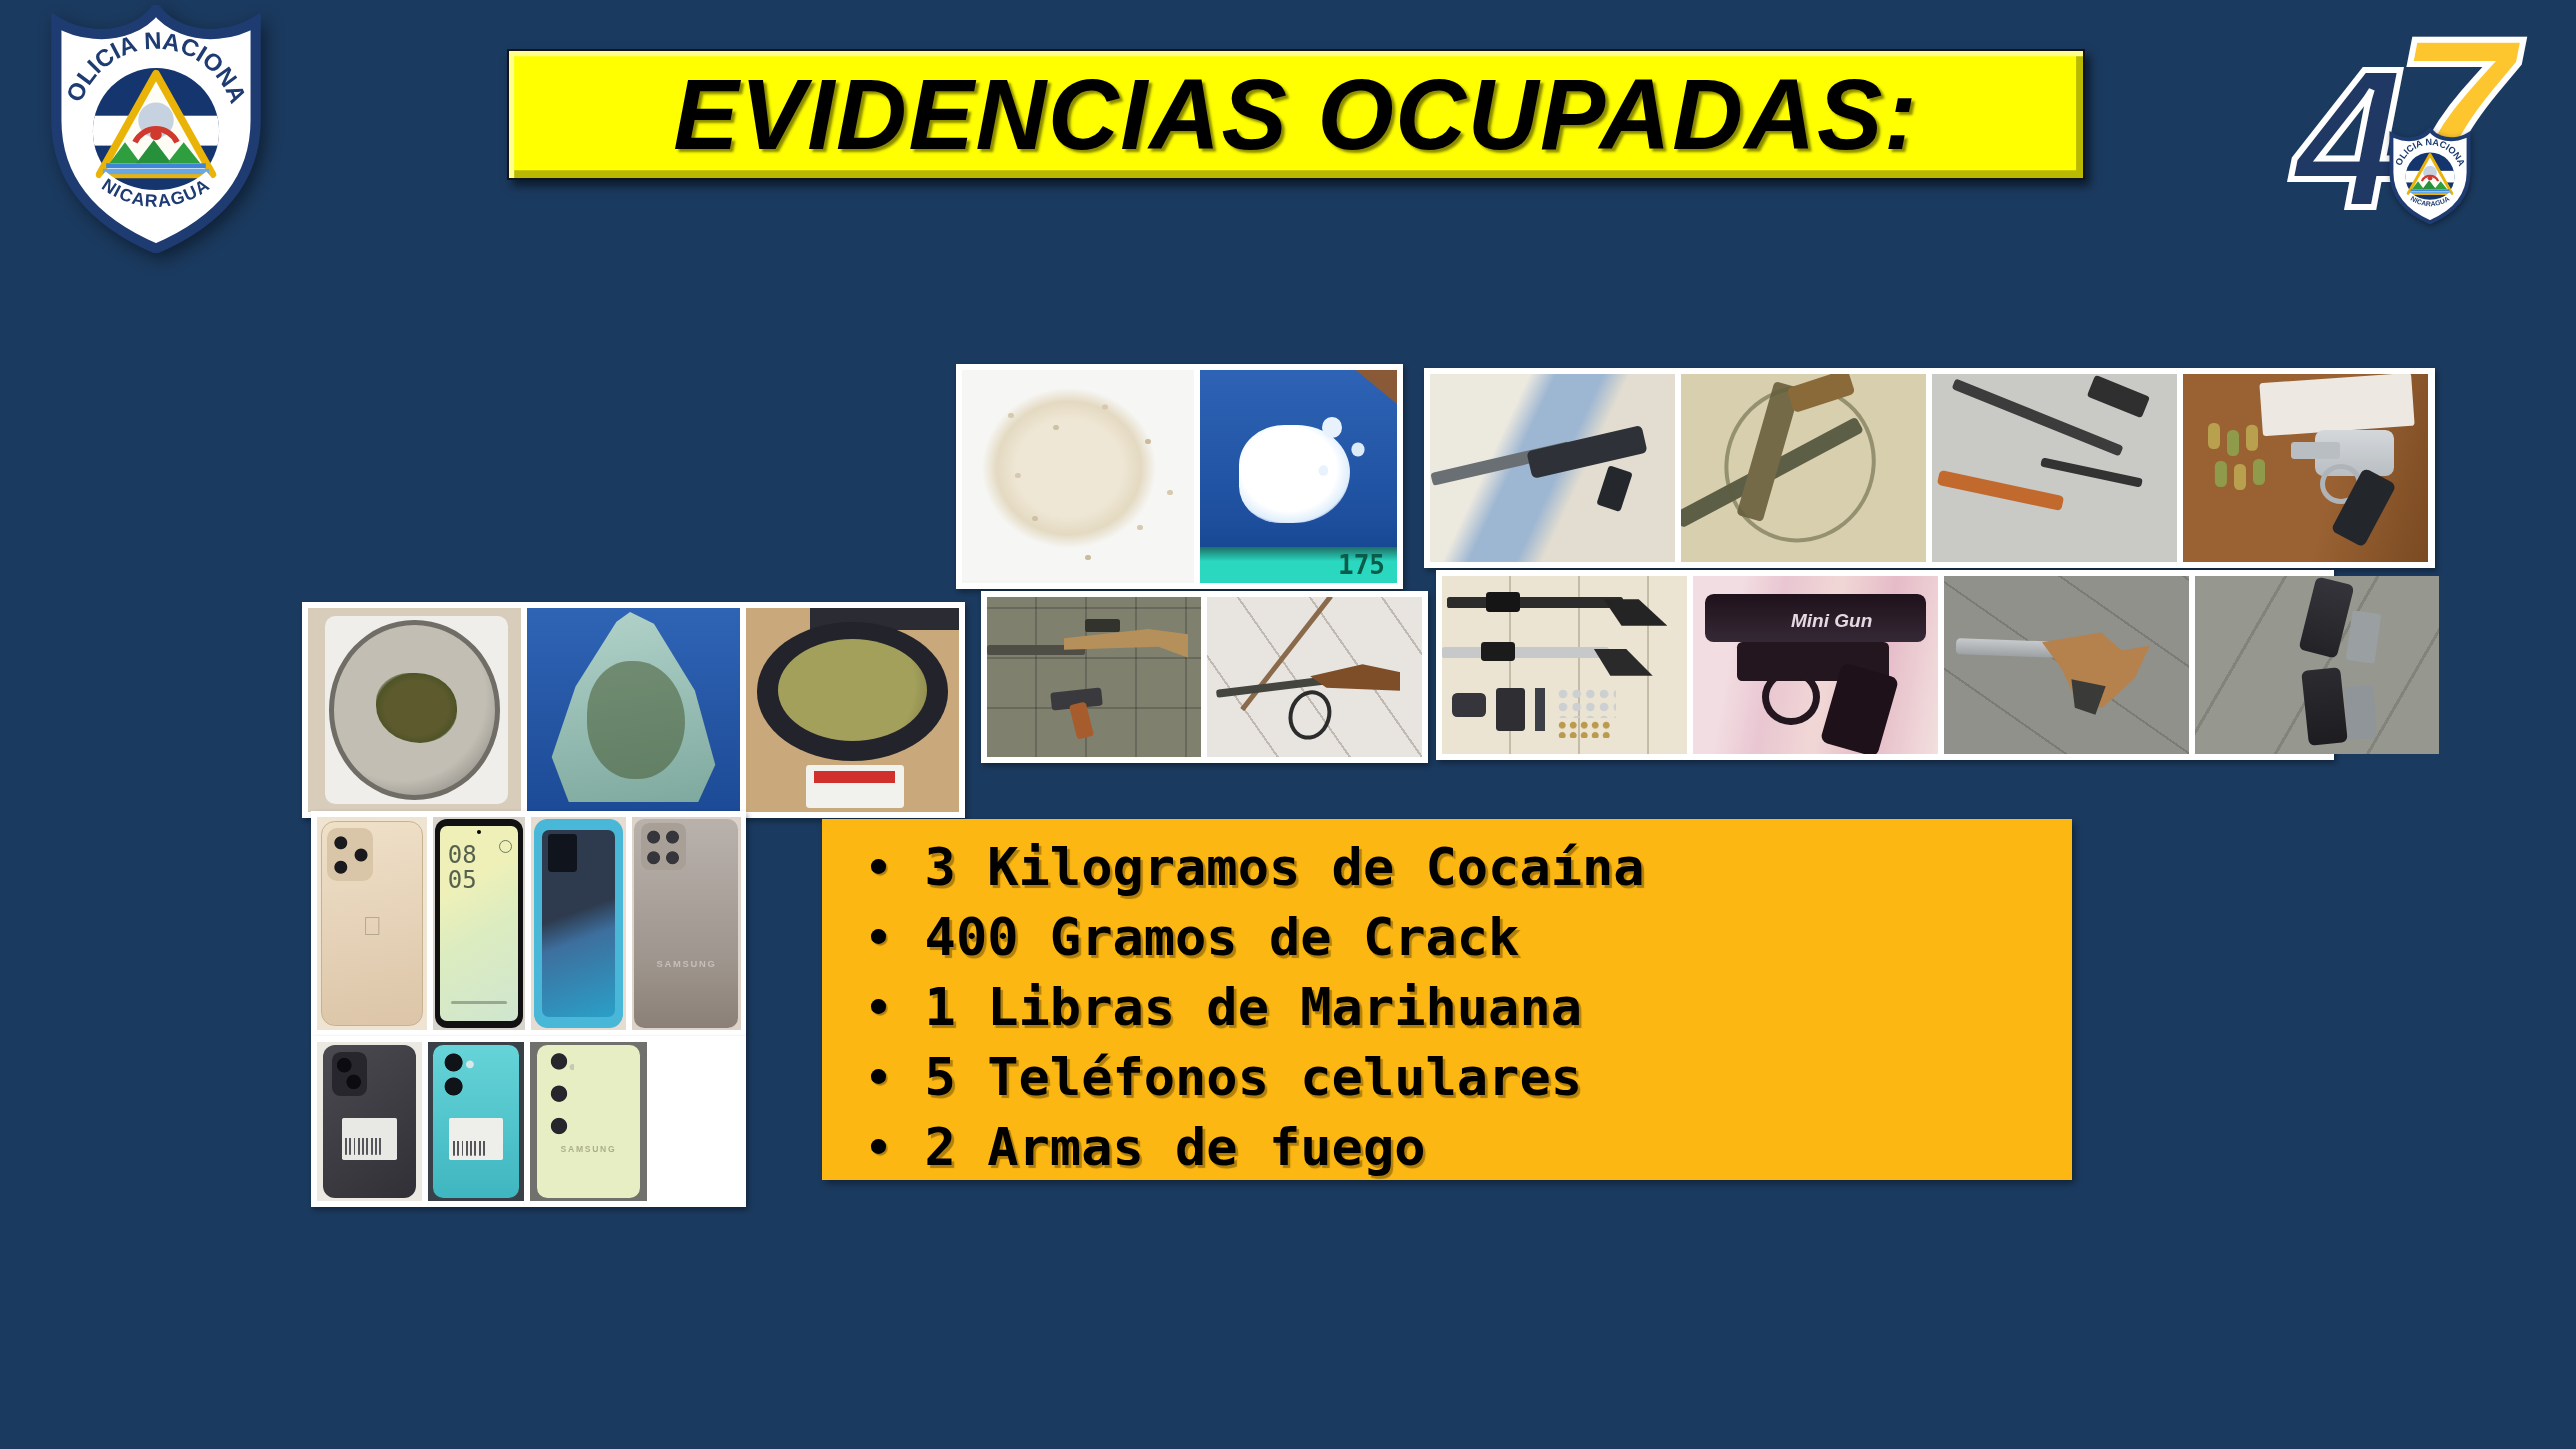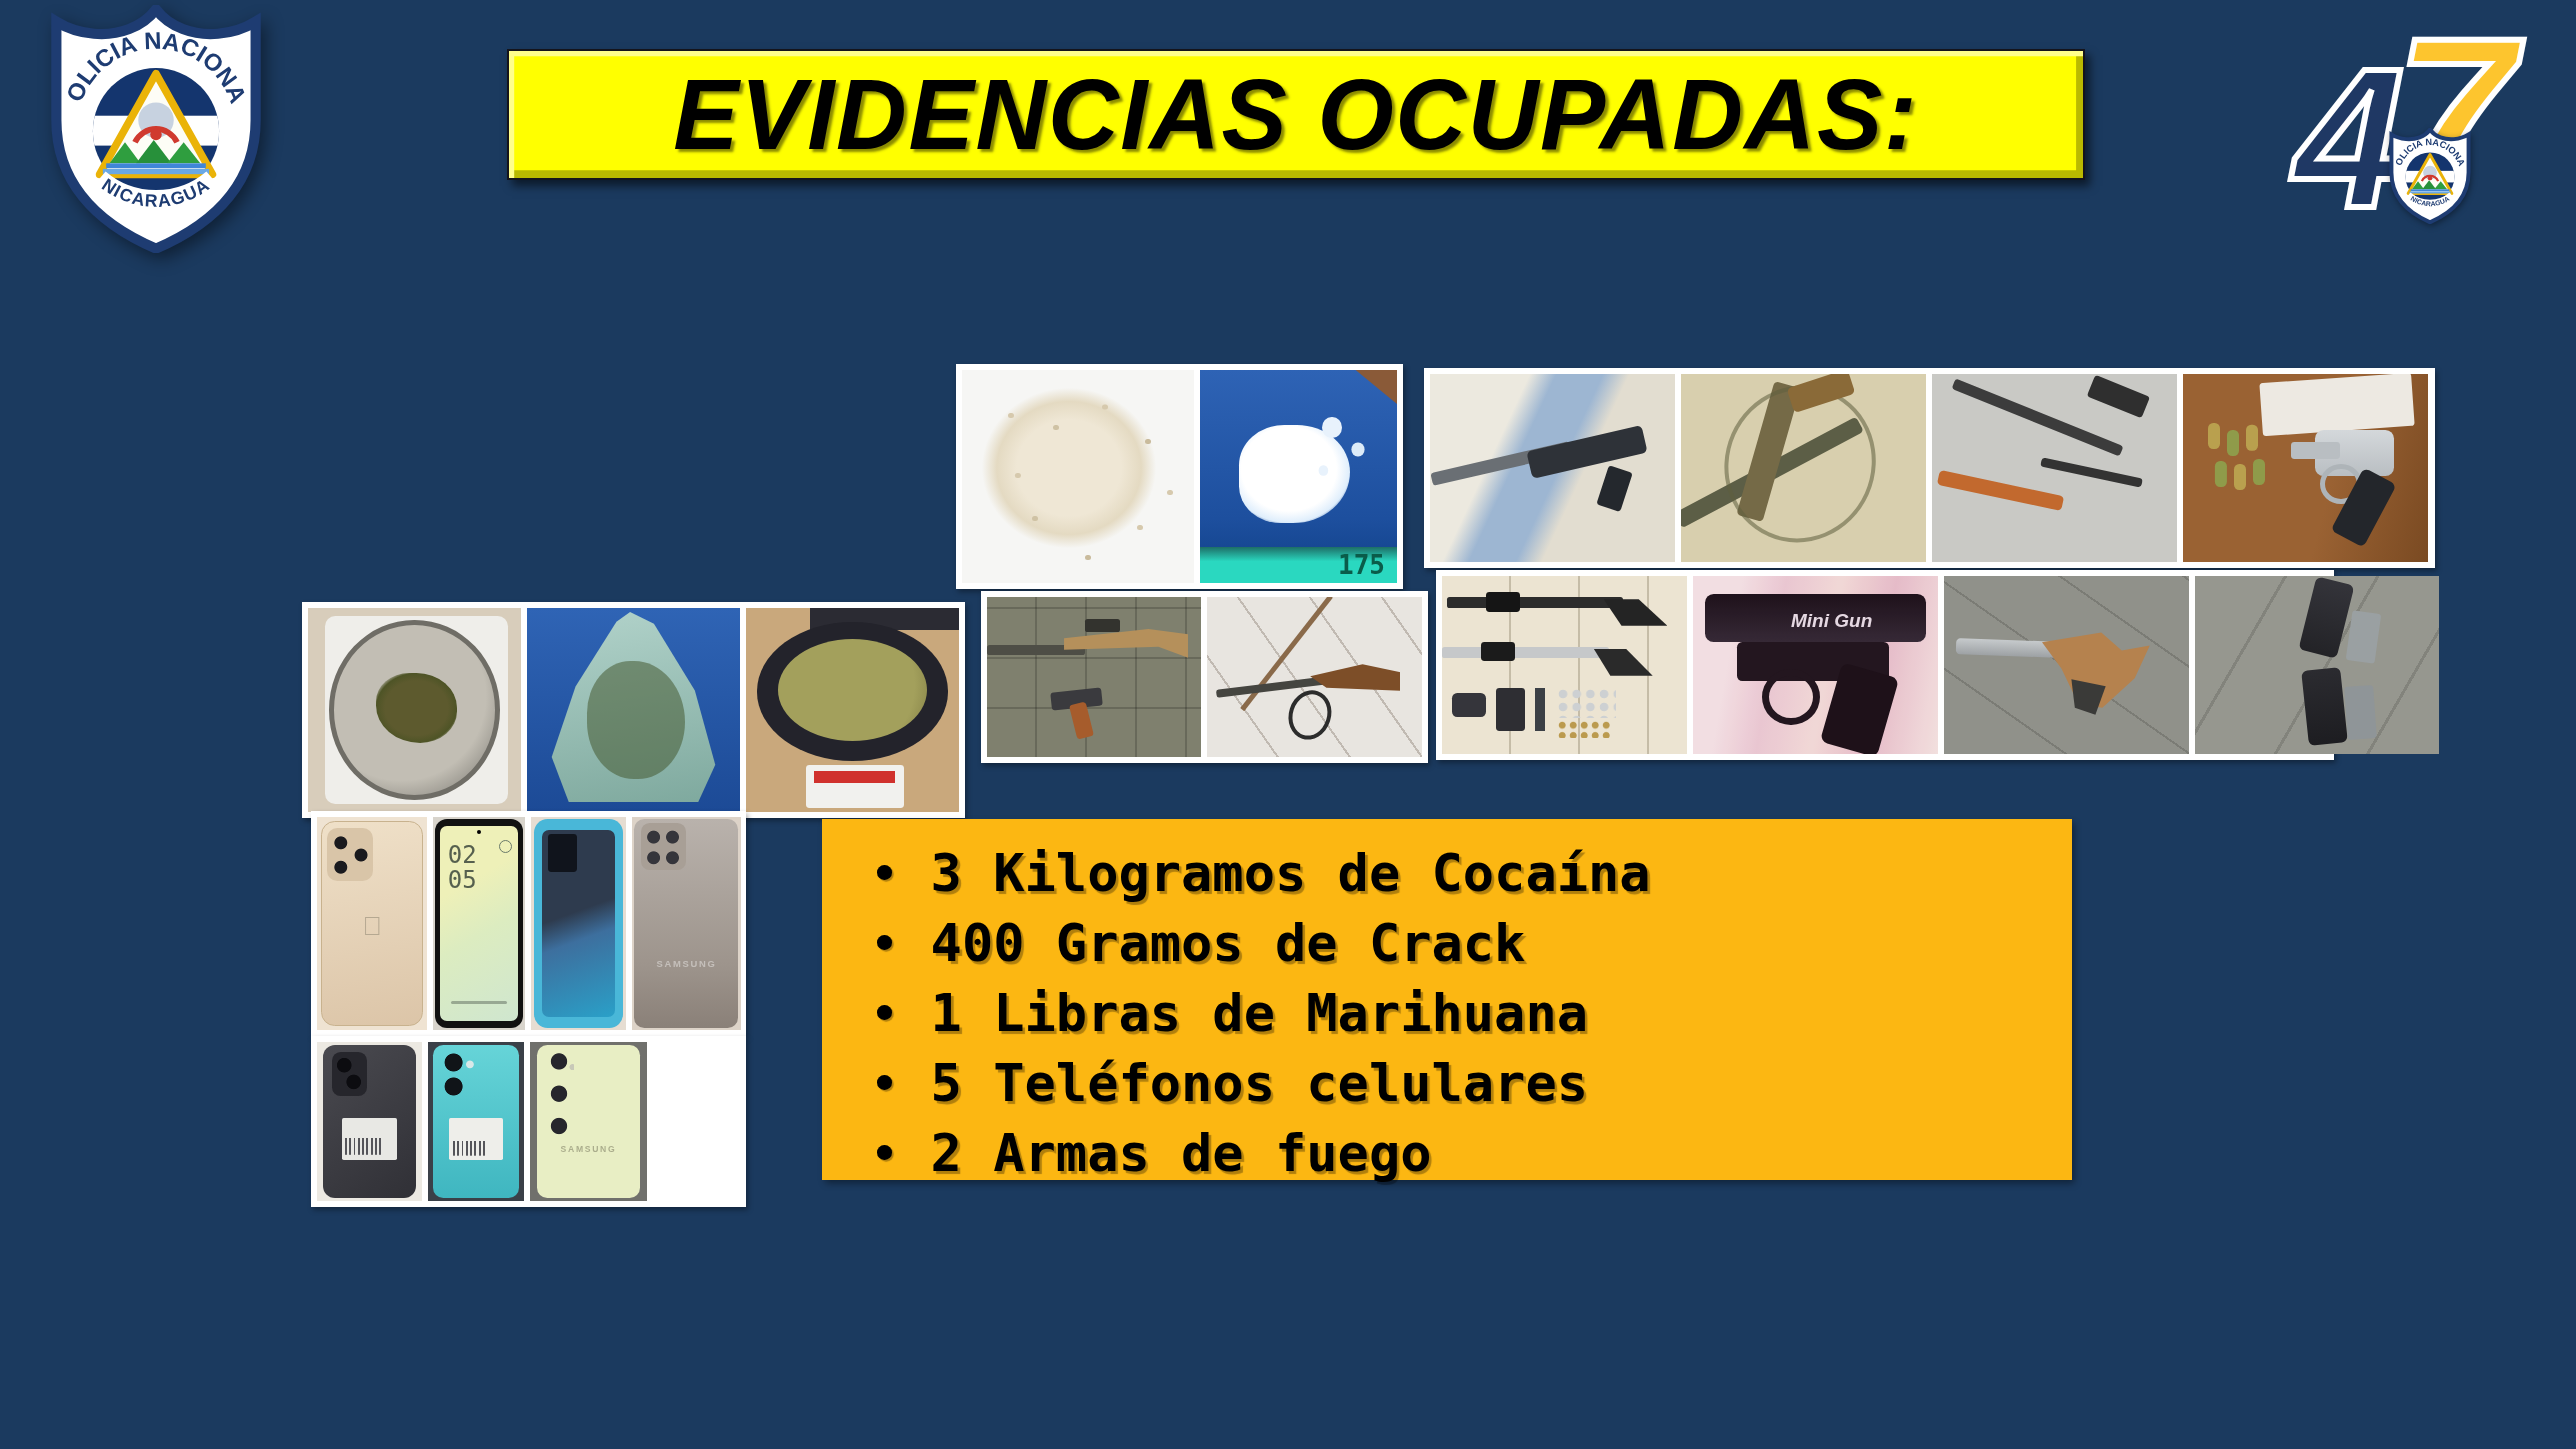--- a/index.html
+++ b/index.html
@@ -42,21 +42,21 @@
      repeating-linear-gradient(35deg,transparent 0 69px,rgba(60,60,55,.25) 69px 71px);}
   .tiles-gray2{background-color:#96978f;background-image:
      repeating-linear-gradient(120deg,transparent 0 77px,rgba(60,60,55,.22) 77px 80px);}
 
   .lcd{display:flex;align-items:center;justify-content:center;
        font-family:"DejaVu Sans Mono",monospace;font-weight:bold;}
 
   
   .evidence{position:absolute;left:822px;top:819px;width:1250px;height:361px;background:#fcb712;
             box-sizing:border-box;padding:8.6px 17px 0 45px;box-shadow:3.4px 4.3px 6.9px rgba(0,0,0,.4);}
-  .evidence ul{list-style:none;margin:10px;padding:0;}
+  .evidence ul{list-style:none;margin:4px;padding:0;}
   .evidence li{display:flex;align-items:center;height:70px;
                font-family:"DejaVu Sans Mono",monospace;font-weight:bold;font-size:52px;color:#000;
                text-shadow:2.6px 2.6px 0.9px rgba(0,0,0,.30);white-space:nowrap;}
   .evidence li .dot{flex:none;width:14.6px;height:14.6px;border-radius:50%;background:#000;
                     margin-right:39px;box-shadow:1.7px 1.7px 0.9px rgba(0,0,0,.3);}
 
   svg text{font-family:"Liberation Sans",sans-serif;}
 </style>
 </head>
 <body>
@@ -245,21 +245,21 @@
     <div class="ph" style="width:110px;background:#efe3d2;" title="iPhone dorado">
       <div class="a" style="left:4%;top:2%;right:4%;bottom:2%;background:linear-gradient(170deg,#efe0c8,#dcc5a8);border-radius:13.7px;border:1.7px solid #c8b28e;box-sizing:border-box;"></div>
       <div class="a" style="left:9%;top:5%;width:42%;height:25%;background:#d9c5a8;border-radius:10.3px;background-image:radial-gradient(circle at 30% 28%,#1a1a1e 6px,rgba(0,0,0,0) 6.9px),radial-gradient(circle at 30% 74%,#1a1a1e 6px,rgba(0,0,0,0) 6.9px),radial-gradient(circle at 74% 51%,#1a1a1e 6px,rgba(0,0,0,0) 6.9px);"></div>
       <div class="a" style="left:0;right:0;top:44%;text-align:center;color:#b5a891;font-size:26px;"></div>
     </div>
     <div class="ph" style="width:92px;background:#d8d4cc;" title="Teléfono Samsung encendido">
       <div class="a" style="left:2%;top:1%;right:2%;bottom:1%;background:#111;border-radius:12px;"></div>
       <div class="a" style="left:8%;top:4%;right:8%;bottom:4%;background:linear-gradient(150deg,#eef0b8 0 30%,#dcecc0 55%,#cfe6cf);border-radius:6.9px;"></div>
       <div class="a" style="left:48%;top:6%;width:4.3px;height:4.3px;border-radius:50%;background:#000;"></div>
       <div class="a" style="right:14%;top:11%;width:11px;height:11px;border:1.7px solid #6a7a6a;border-radius:50%;"></div>
-      <div class="a" style="left:16%;top:12%;color:#56604e;font-size:24px;line-height:24px;font-family:'DejaVu Sans Mono',monospace;">02</div>
+      <div class="a" style="left:16%;top:12%;color:#56604e;font-size:24px;line-height:24px;font-family:'DejaVu Sans Mono',monospace;">08</div>
       <div class="a" style="left:16%;top:24%;color:#56604e;font-size:24px;line-height:24px;font-family:'DejaVu Sans Mono',monospace;">05</div>
       <div class="a" style="left:20%;bottom:12%;width:60%;height:3.4px;background:rgba(80,90,80,.45);border-radius:1.7px;"></div>
     </div>
     <div class="ph" style="width:95px;background:#e6ddd2;" title="Teléfono con estuche azul">
       <div class="a" style="left:3%;top:1%;right:3%;bottom:1%;background:#49b7d8;border-radius:13.7px;"></div>
       <div class="a" style="left:12%;top:6%;right:12%;bottom:6%;background:linear-gradient(160deg,#2e3b4e 0 44%,#3d6f9e 58%,#2aa0c8);border-radius:6.9px;"></div>
       <div class="a" style="left:18%;top:8%;width:30%;height:18%;background:#10141c;border-radius:3.4px;"></div>
     </div>
     <div class="ph" style="width:109px;background:#ddd3c8;" title="Teléfono Samsung gris">
       <div class="a" style="left:2%;top:1%;right:3%;bottom:1%;background:linear-gradient(#b9b2ac,#9d948c 70%,#8a8078);border-radius:10.3px;"></div>

